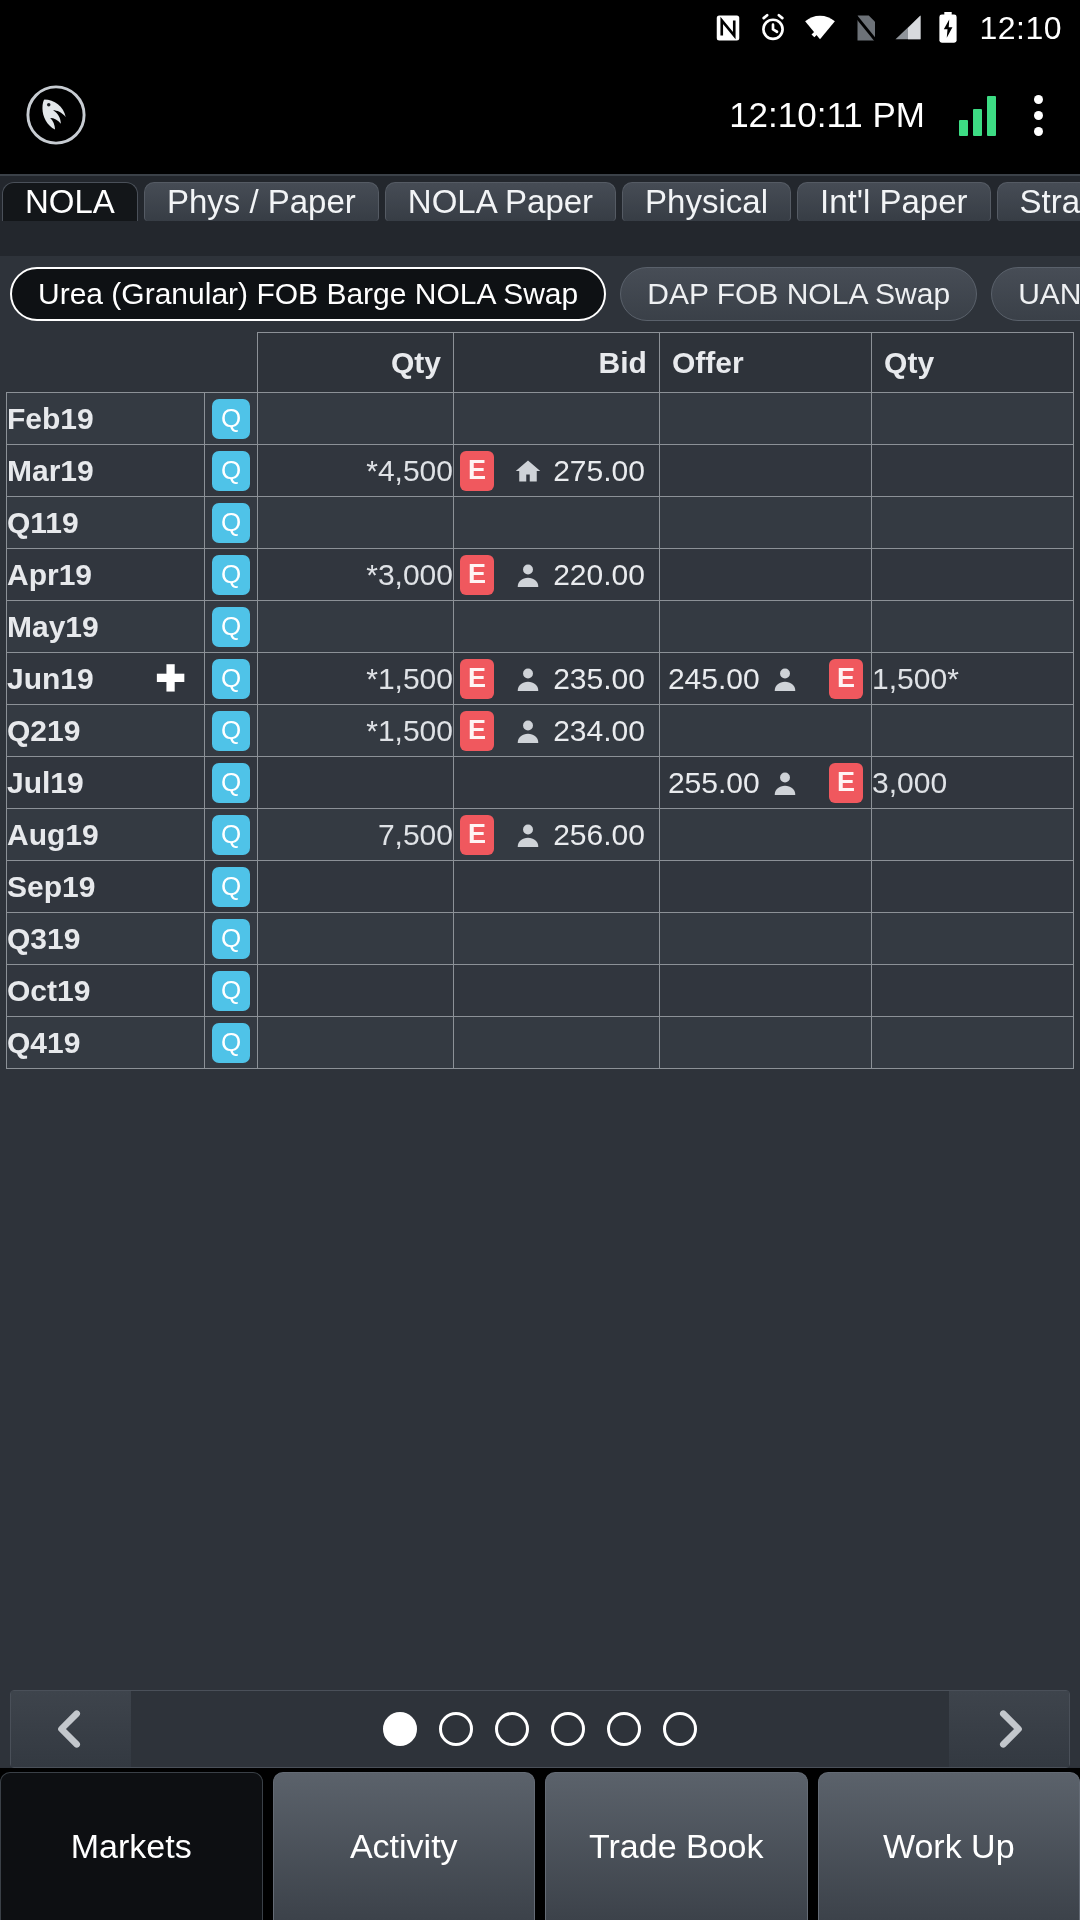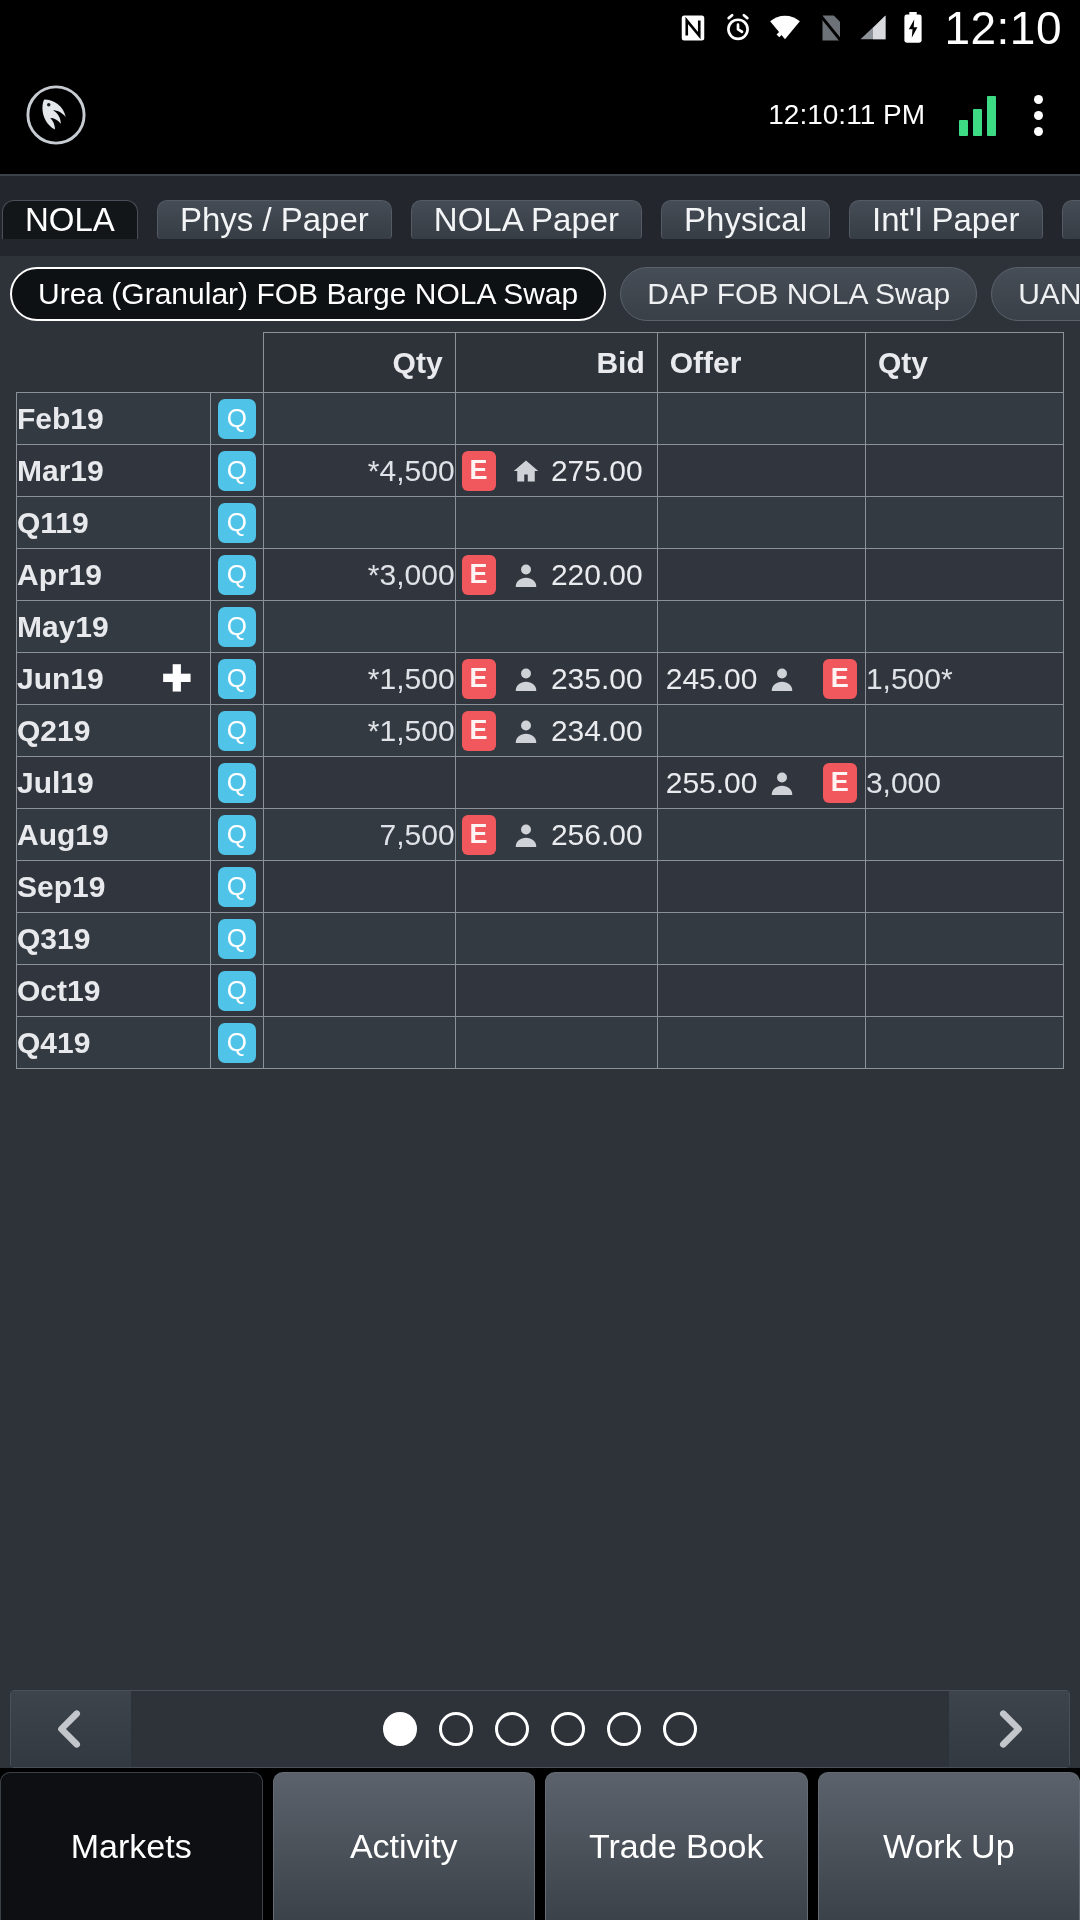--- a/index.html
+++ b/index.html
@@ -10,42 +10,42 @@
     overflow: hidden;
   }
   #app { position: relative; width: 1080px; height: 1920px; background: #2e333a; }
 
   
   .statusbar {
     height: 56px; background: #000; display: flex; align-items: center;
     justify-content: flex-end; padding: 0 18px; gap: 14px;
   }
   .sb-icon { display: flex; align-items: center; justify-content: center; }
-  .sb-time { color: #fff; font-size: 46px; letter-spacing: .5px; margin-left: 6px; }
+  .sb-time { color: #fff; font-size: 32px; letter-spacing: .5px; margin-left: 6px; }
 
   
   .appheader {
     height: 118px; background: #000; display: flex; align-items: center;
     padding: 0 24px;
   }
   .logo { width: 64px; height: 64px; border-radius: 50%;
           display:flex; align-items:center; justify-content:center; }
   .hdr-spacer { flex: 1; }
-  .hdr-time { color: #fff; font-size: 28px; font-weight: 400; margin-right: 34px; }
+  .hdr-time { color: #fff; font-size: 35px; font-weight: 400; margin-right: 34px; }
   .signal-bars { display: flex; align-items: flex-end; gap: 5px; height: 42px; margin-right: 38px; }
   .signal-bars i { width: 9px; background: #3ddc84; display: block; border-radius: 1px; }
   .signal-bars i:nth-child(1){ height: 16px; }
   .signal-bars i:nth-child(2){ height: 27px; }
   .signal-bars i:nth-child(3){ height: 40px; }
   .kebab { width: 10px; display: flex; flex-direction: column; gap: 7px; margin-right: 12px; cursor: pointer; }
   .kebab b { width: 9px; height: 9px; border-radius: 50%; background: #fff; display:block; }
 
   
   .tabstrip {
-    display: flex; align-items: center; gap: 19px;
+    display: flex; align-items: flex-start; gap: 6px;
     background: #23272d; padding: 6px 2px 0 2px; height: 82px;
     border-top: 2px solid #3b4148;
     overflow: hidden;
   }
   .tab {
     display: flex; align-items: center; justify-content: center;
     padding: 0 22px; border-radius: 10px 10px 4px 4px;
     background: linear-gradient(#464c55, #373d45);
     color: #f2f4f6; font-size: 33px; white-space: nowrap;
     border: 1px solid #555b64; border-bottom: none;
@@ -63,21 +63,21 @@
   }
   .chip {
     display: flex; align-items: center; justify-content: center;
     height: 54px; padding: 0 26px; border-radius: 27px;
     background: linear-gradient(#474d56, #3a4048);
     border: 1px solid #5a616b; color: #eef0f2; font-size: 30px; white-space: nowrap;
   }
   .chip.active { background: #0e1114; border: 2px solid #ffffff; color: #ffffff; }
 
   
-  .grid { padding: 0 16px; }
+  .grid { padding: 0 6px; }
   .grid table { width: 100%; border-collapse: collapse; table-layout: fixed; }
   .grid th, .grid td { border: 1px solid #8c9197; }
 
   .colhead th {
     background: #2e333a; color: #e8eaed; font-size: 30px; font-weight: bold;
     height: 60px; padding: 0 12px; border-top: 1px solid #8c9197;
   }
   .colhead th.blank { border: none; background: #2e333a; }
   .colhead th.qtyL { text-align: right; }
   .colhead th.bidL { text-align: right; margin-top: 39px; }

